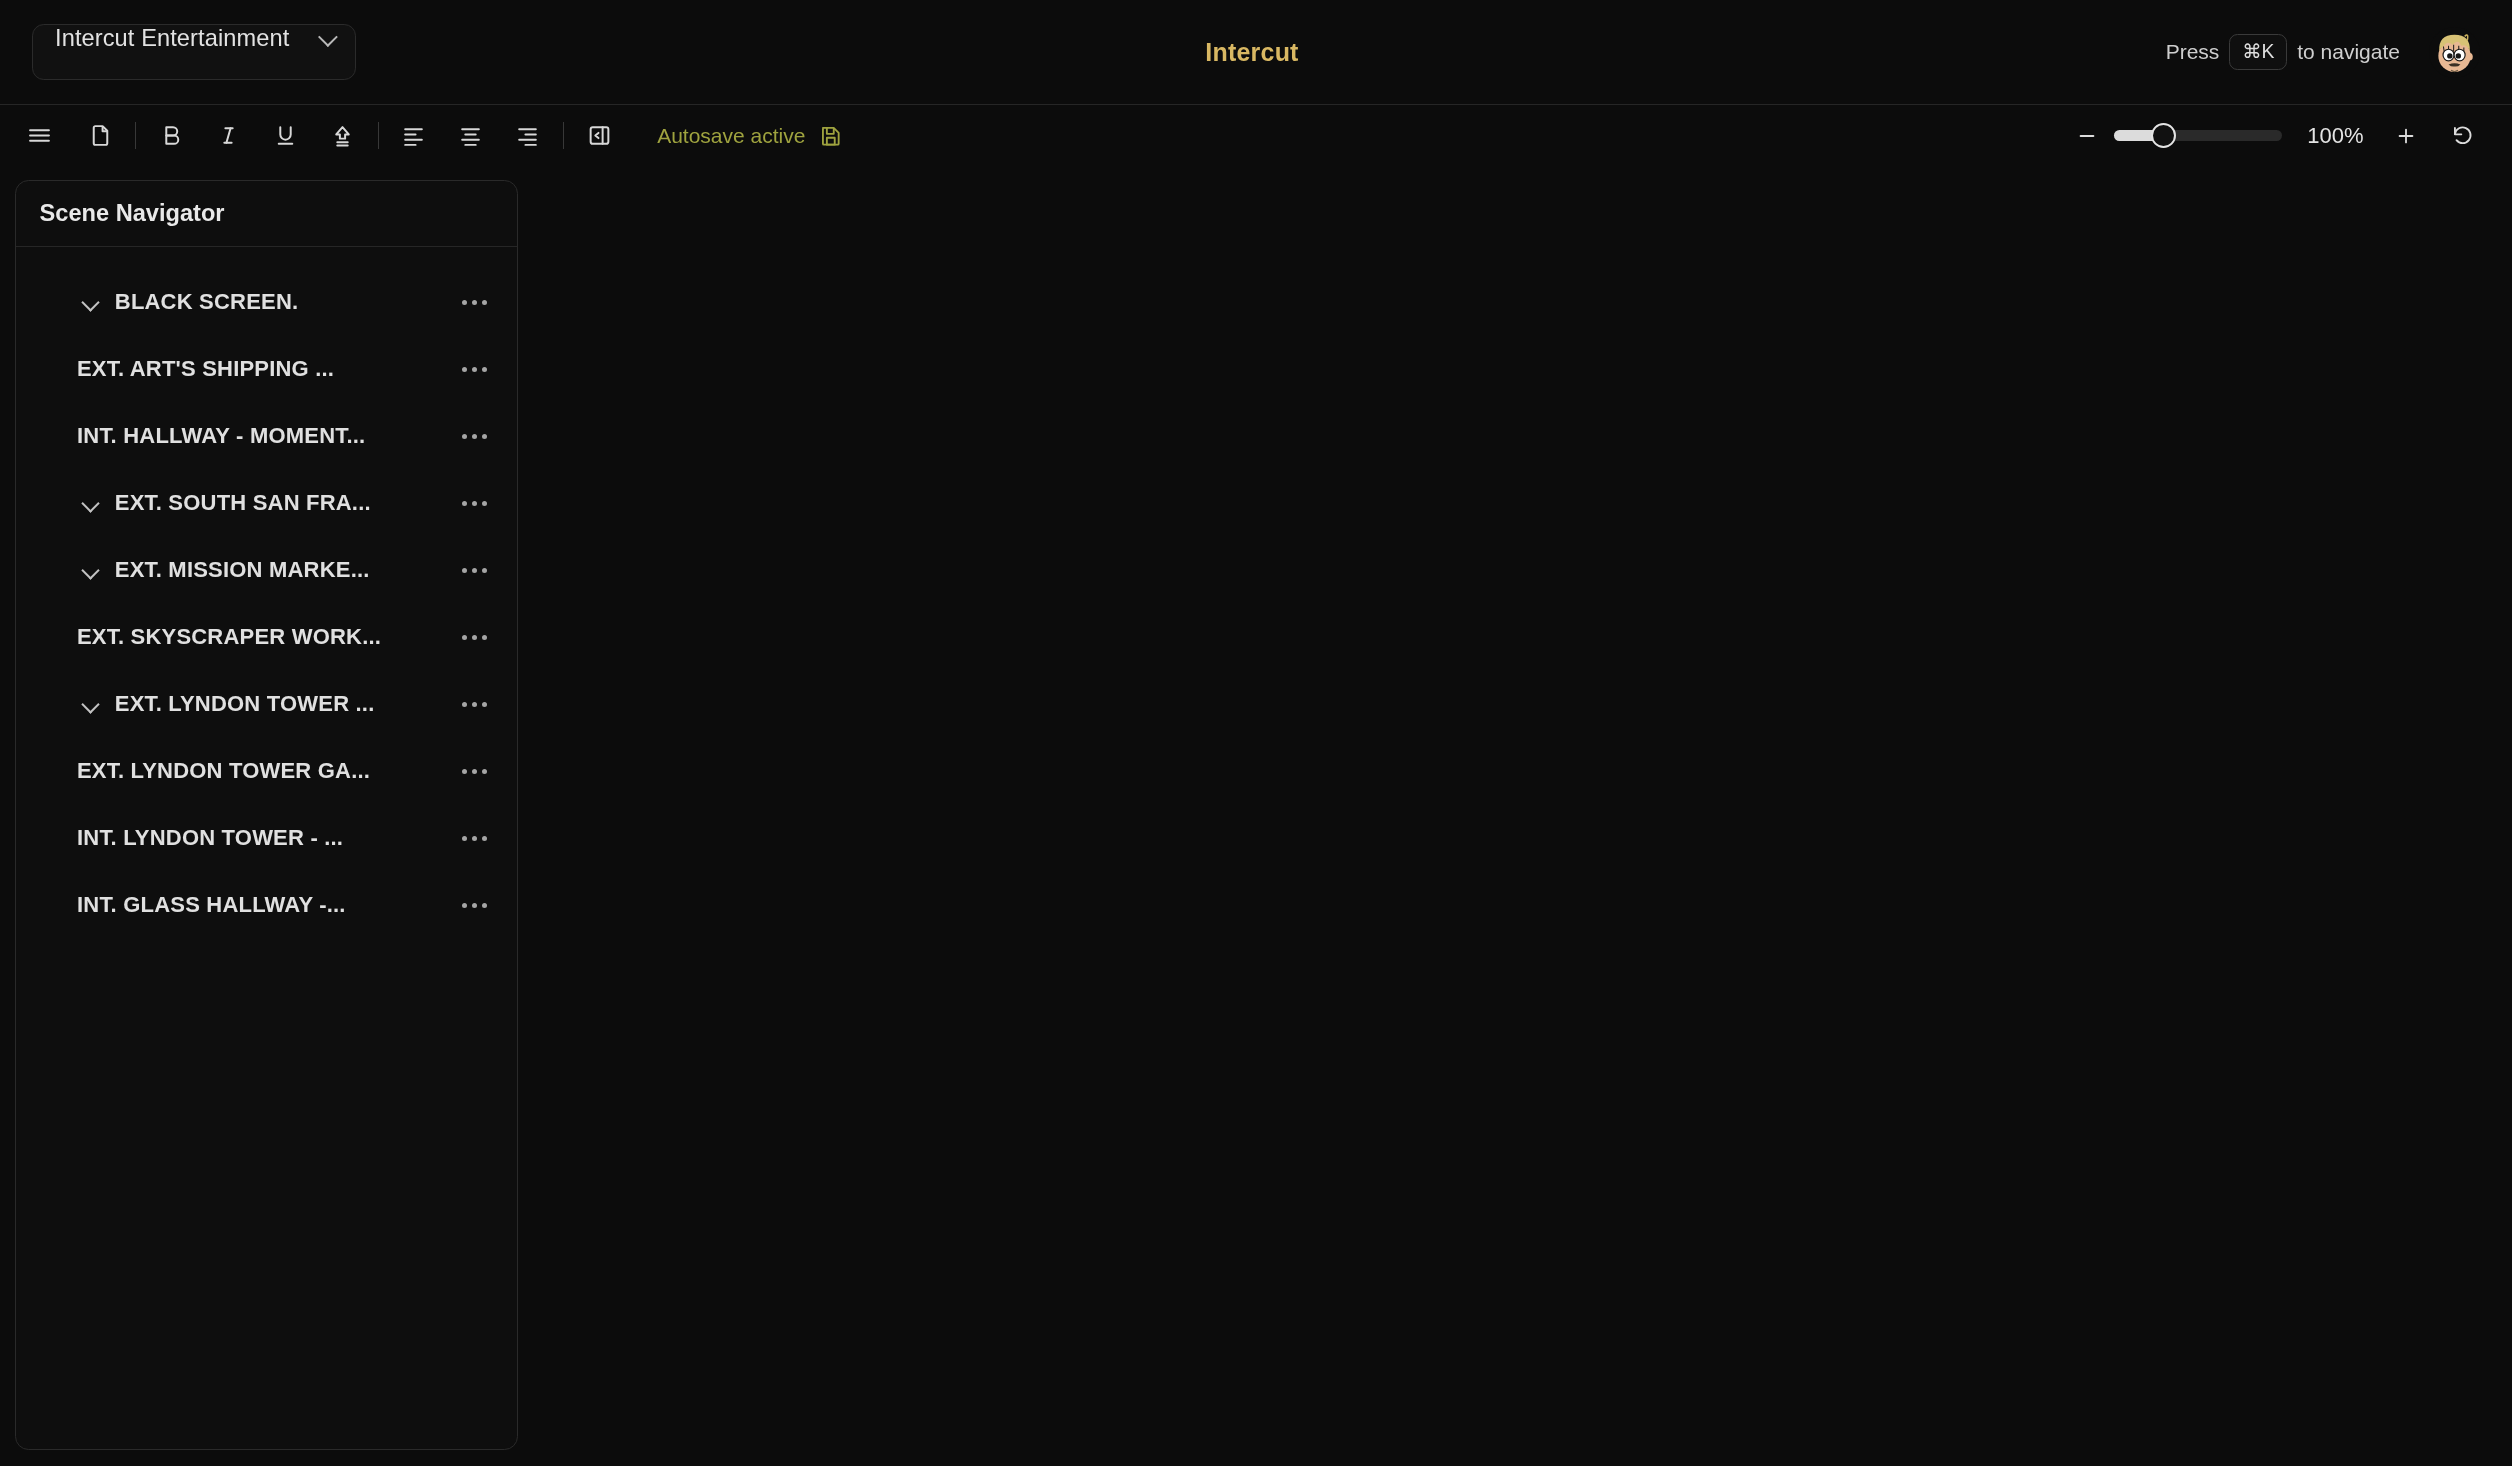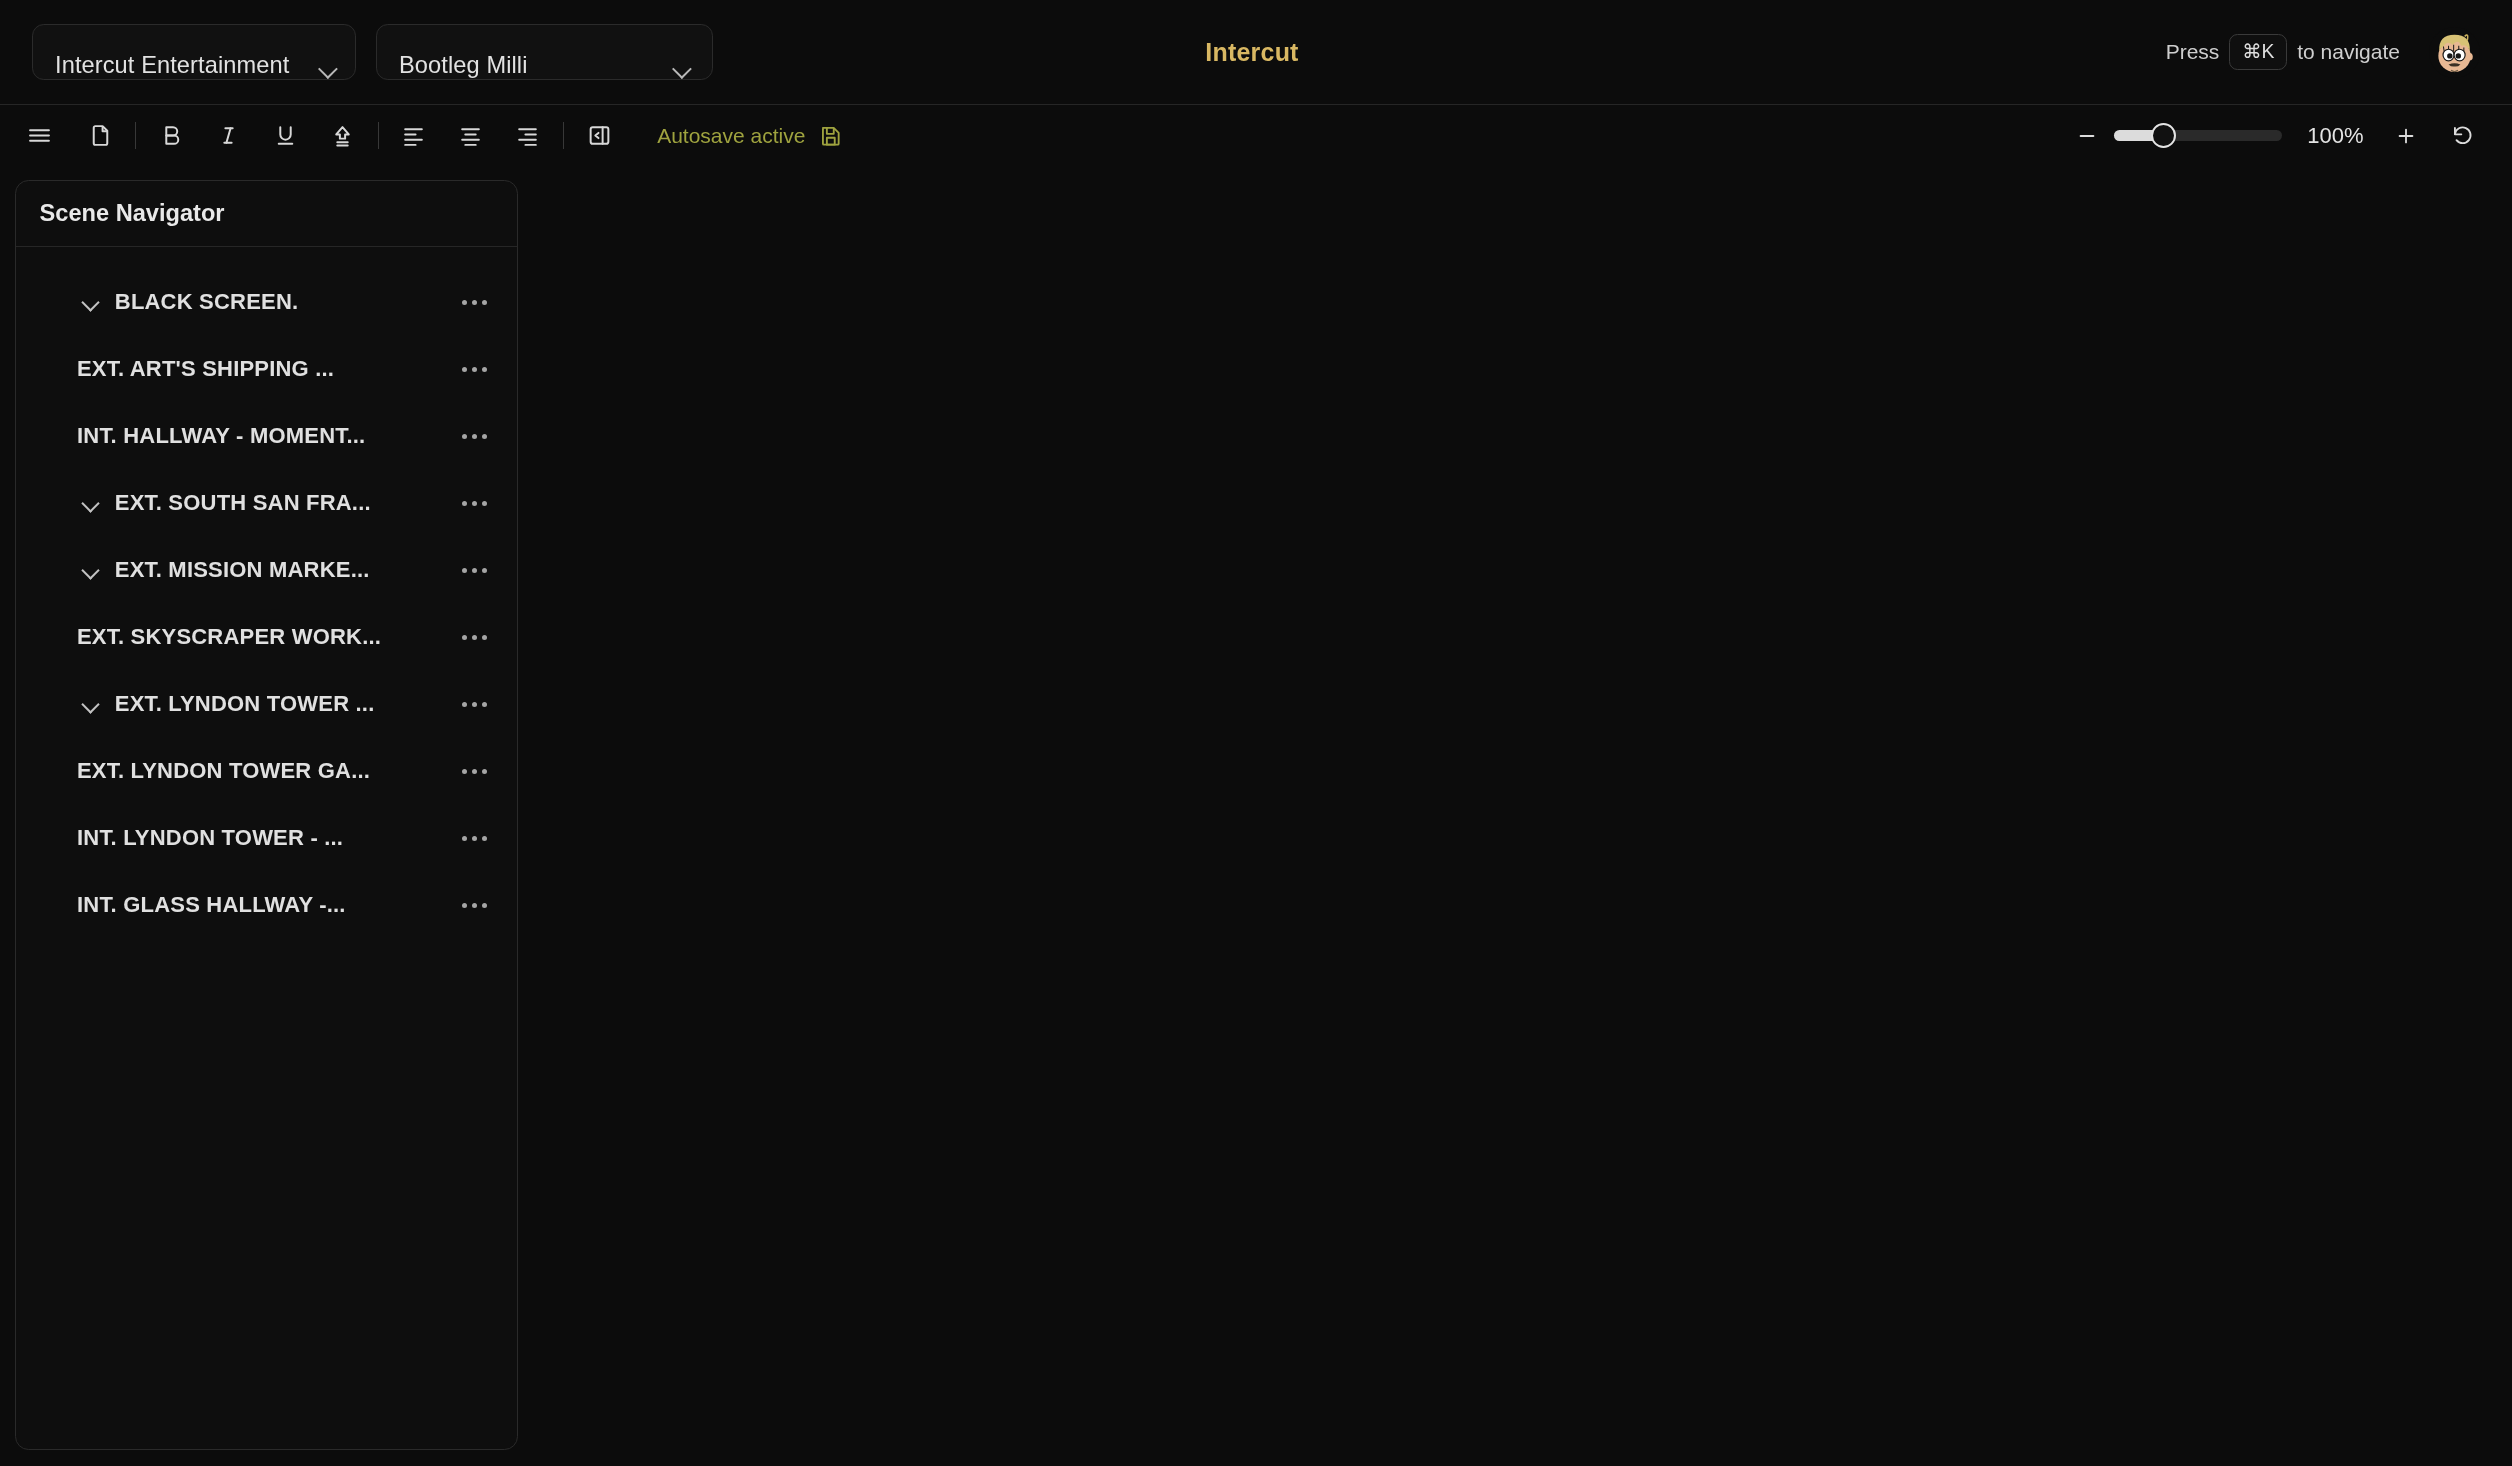--- a/index.html
+++ b/index.html
@@ -21,21 +21,21 @@
     align-items: center;
     padding: 0 32px;
   }
 
   .selector {
     height: 56px;
     border: 0.8px solid #2b2b2b;
     border-radius: 11.8px;
     background: #111111;
     display: flex;
-    align-items: flex-end;
+    align-items: flex-start;
     justify-content: space-between;
     padding: 0 18.5px 0 22px;
     cursor: pointer;
     gap: 16px;
   }
   .selector.org { width: 324px; margin-right: 20px; }
   .selector.project { width: 337px; }
 
   .selector-label {
     font-size: 23.6px;
@@ -289,24 +289,20 @@
 </head>
 <body>
 
 <div class="header">
 
   <div class="selector org">
     <span class="selector-label">Intercut Entertainment</span>
     <span class="chev"></span>
   </div>
 
-  <div class="selector project">
-    <span class="selector-label">Bootleg Milli</span>
-    <span class="chev"></span>
-  </div>
 
   <div class="app-title">Intercut</div>
 
   <div class="header-right">
     <div class="nav-hint">
       <span>Press</span>
       <span class="kbd">⌘K</span>
       <span>to navigate</span>
     </div>
 

